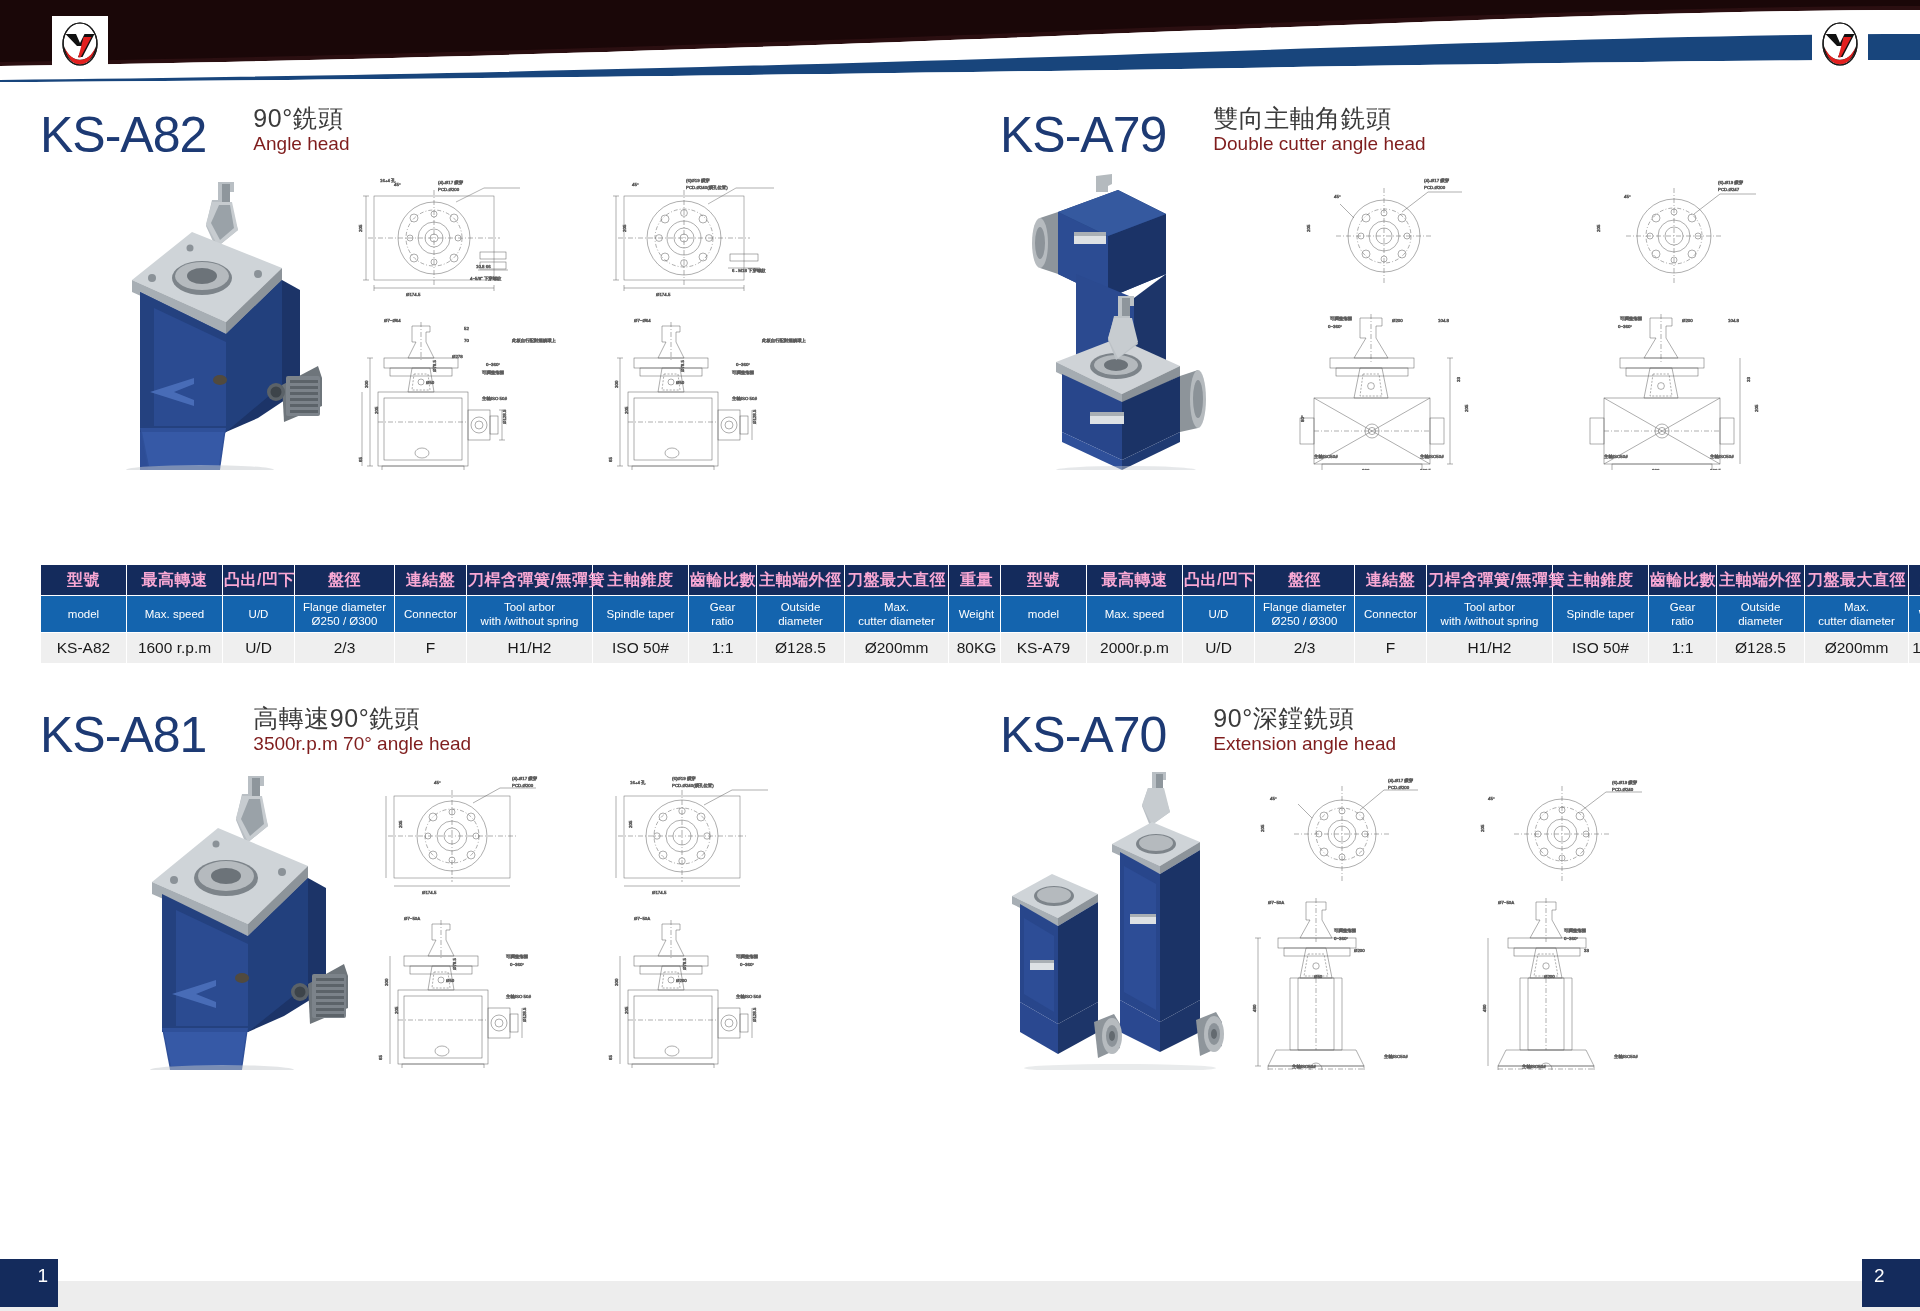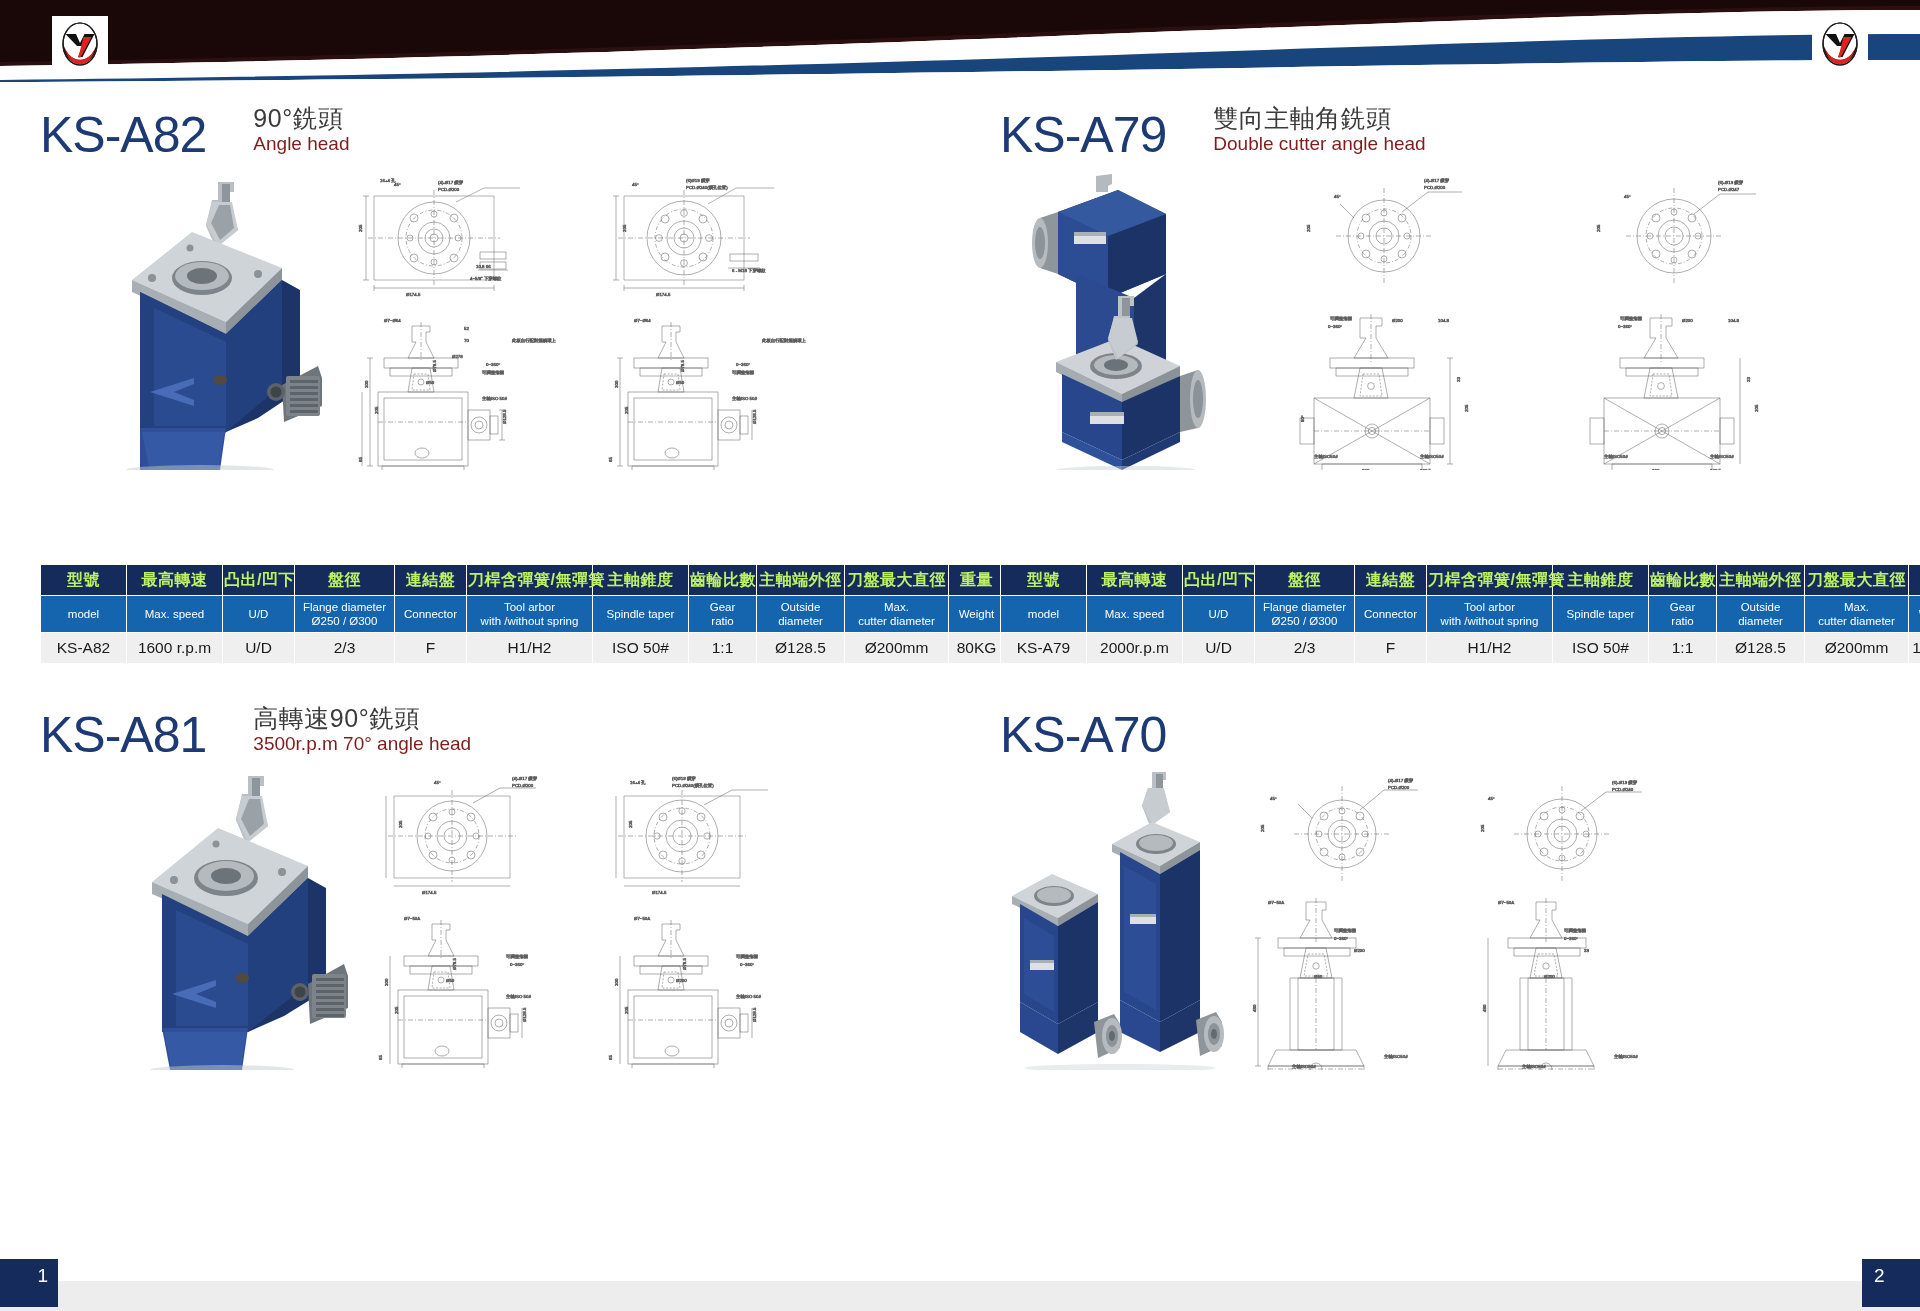--- a/index.html
+++ b/index.html
@@ -44,21 +44,21 @@
 
   
   .draw { position:absolute; }
   .draw svg { display:block; }
 
   
   .spec { position:absolute; width:898px; border-collapse:collapse; table-layout:fixed; }
   .spec-t { top:466px; }
   .spec td, .spec th { border:1px solid #ffffff; text-align:center; vertical-align:middle; }
   .spec tr.hdr-cn td {
-    background:#142b5c; color:#bef264; font-size:16px; font-weight:bold;
+    background:#142b5c; color:#f9a8d4; font-size:16px; font-weight:bold;
     height:31px; padding:0 1px; letter-spacing:0.5px; white-space:nowrap;
   }
   .spec tr.hdr-en td {
     background:#1464ae; color:#ffffff; font-size:11.5px; font-weight:400;
     height:37px; line-height:1.25; padding:0 1px;
   }
   .spec tr.data td {
     background:#efefef; color:#1a1a1a; font-size:15.5px; height:31px;
     border-color:#ffffff; white-space:nowrap;
   }
@@ -850,20 +850,24 @@
           </g>
         </svg>
       </div>
     </div>
 
   </div>
 
   <div class="col col-r row-b">
     <div class="prod-head">
       <div class="model-code">KS-A70</div>
+      <div class="name-block">
+        <div class="name-cn">90°深鏜銑頭</div>
+        <div class="name-en">Extension angle head</div>
+      </div>
     </div>
 
     <div class="figure">
       <div class="photo" style="left:0px; top:0px;">
         <svg width="240" height="300" viewBox="0 0 240 300">
 
           <path d="M152,2 L166,2 L166,10 L163,10 L163,20 L170,42 L150,56 L142,36 L148,18 L152,18 Z" fill="#b9bfc4"></path>
           <path d="M156,4 L163,4 L163,18 L156,18 Z" fill="#8e969c"></path>
           <path d="M148,18 L164,18 L170,42 L152,55 L142,35 Z" fill="#c7ccd0"></path>
 

